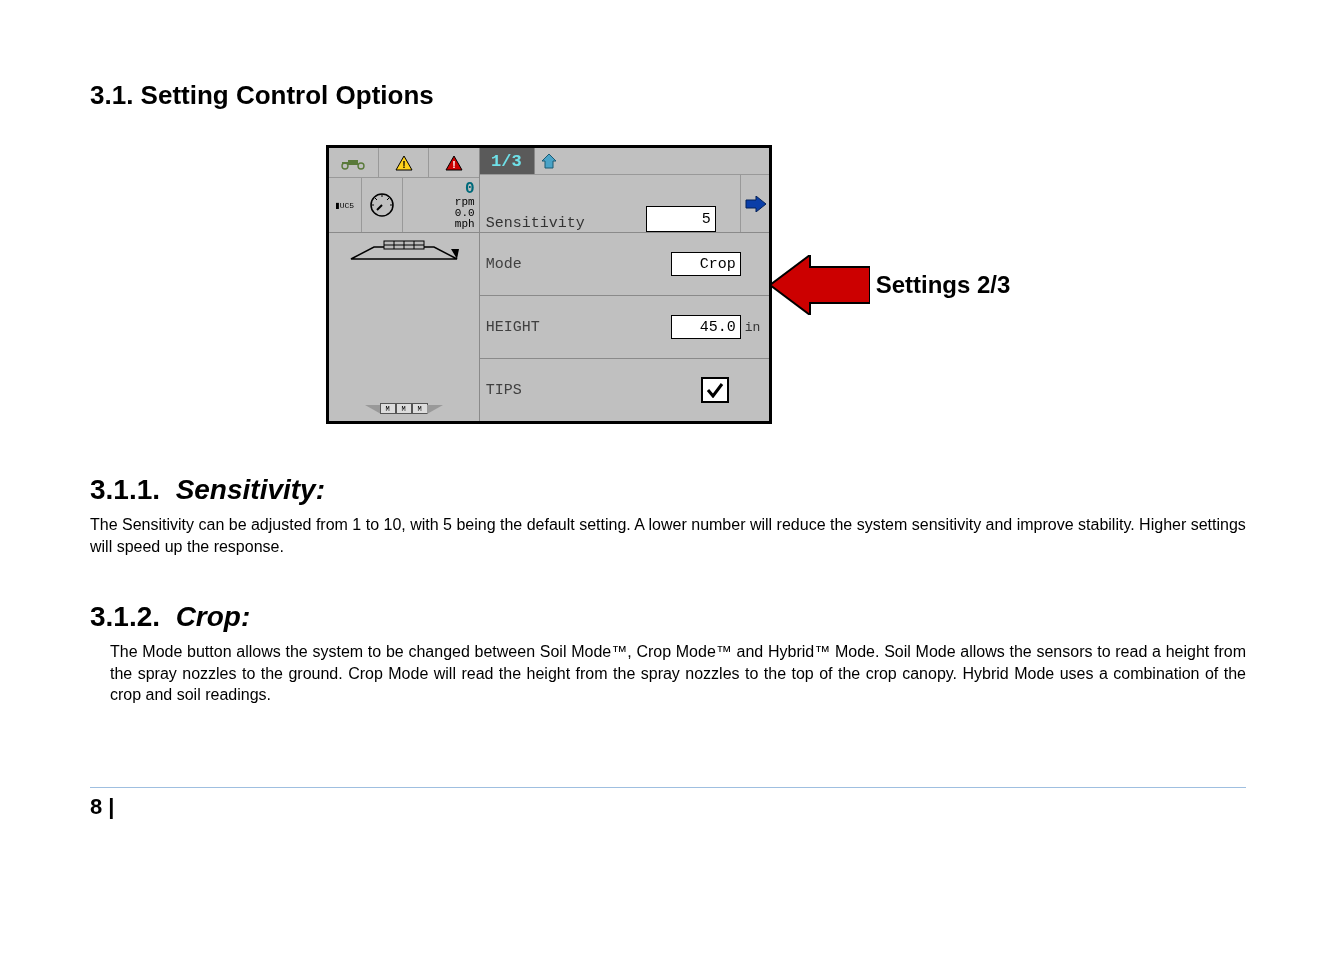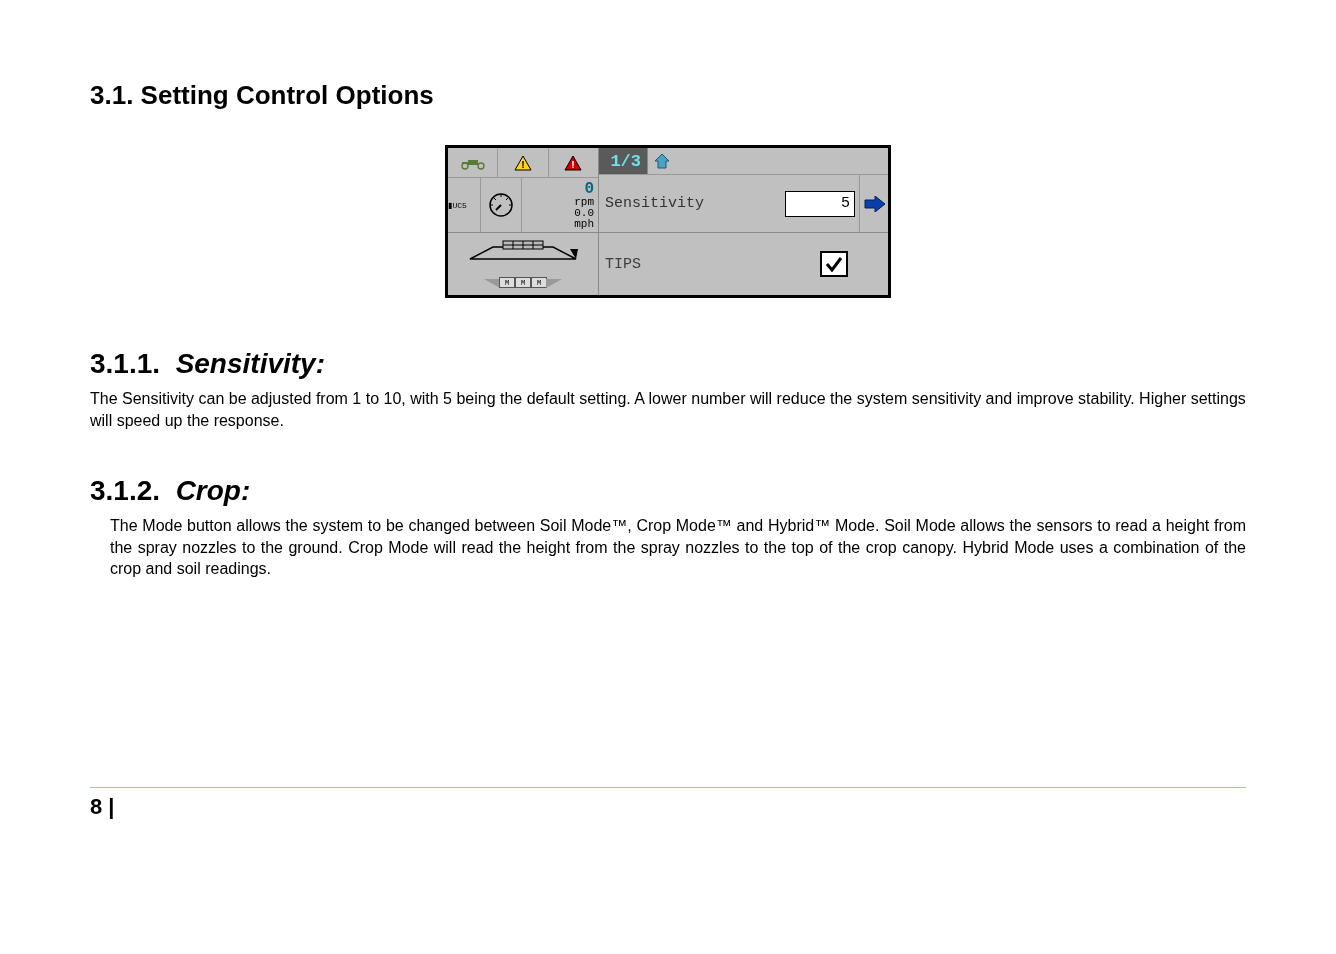--- a/index.html
+++ b/index.html
@@ -62,21 +62,21 @@
     border-bottom: 1px solid #999;
     font-size: 14px;
   }
   .iconcell:last-child { border-right: none; }
   .left-r2 {
     display: flex;
     flex: 1;
   }
   .r2-a {
     width: 32px;
-    display:flex;align-items:center;justify-content:flex-start;
+    display:flex;align-items:center;justify-content:center;
     border-right:1px solid #999;
     font-size: 9px;
   }
   .r2-b {
     width: 40px;
     display:flex;align-items:center;justify-content:center;
     border-right:1px solid #999;
   }
   .r2-c {
     flex:1;
@@ -110,34 +110,35 @@
     display:flex;align-items:center;
     font-size: 17px;
   }
   .title-page {
     width: 42px;
     background:#5a5a5a;
     color:#6fe0e8;
     font-family:"Courier New", monospace;
     font-weight:bold;
     display:flex;align-items:center;justify-content:flex-end;
-    padding-right:6px;
+    padding-right:12px;
     font-size:17px;
   }
   .title-home {
     width: 28px;
     background:#c0c0c0;
     display:flex;align-items:center;justify-content:center;
     border-left:1px solid #888;
   }
   .row-sens {
     flex:1;
     display:flex;
-    align-items:center;
+    align-items:flex-end;
     border-top:1px solid #999;
+    gap:20px;
   }
   .row-label {
     flex:1;
     font-family:"Courier New", monospace;
     font-size:15px;
     color:#333;
     padding-left:6px;
   }
   .row-input {
     width:60px;
@@ -361,32 +362,48 @@
           <div class="boom-art">
             <div class="boom-wing left"></div>
             <div class="boom-seg">M</div>
             <div class="boom-seg">M</div>
             <div class="boom-seg">M</div>
             <div class="boom-wing right"></div>
           </div>
         </div>
         <div class="main-right">
           <div class="setting-row">
+            <div class="setting-label">Mode</div>
+            <div class="setting-input" style="min-width:60px">Crop</div>
+            <div class="setting-unit"></div>
+          </div>
+          <div class="setting-row">
+            <div class="setting-label">HEIGHT</div>
+            <div class="setting-input">45.0</div>
+            <div class="setting-unit">in</div>
+          </div>
+          <div class="setting-row">
             <div class="setting-label">TIPS</div>
             <div class="checkbox-box">
               <svg width="18" height="16" viewBox="0 0 18 16">
                   <polyline points="2,8 7,14 16,2" fill="none" stroke="#000" stroke-width="3"></polyline>
                 </svg>
             </div>
             <div class="setting-unit"></div>
           </div>
         </div>
       </div>
     </div>
 
+    <div class="arrow-block">
+      <svg class="arrow-svg" width="100" height="60" viewBox="0 0 100 60">
+        <polygon points="100,12 40,12 40,0 0,30 40,60 40,48 100,48" fill="#cc0000" stroke="#000" stroke-width="2"></polygon>
+      </svg>
+      <span class="arrow-label">Settings 2/3</span>
+    </div>
 
   </div>
 
   <div class="subhead">
     <span class="num">3.1.1.</span>&nbsp;
     <span class="ital">Sensitivity:</span>
   </div>
   <div class="para">The Sensitivity can be adjusted from 1 to 10, with 5 being the default setting.  A lower number will reduce the system sensitivity and improve stability.  Higher settings will speed up the response.</div>
 
   <div class="subhead">

